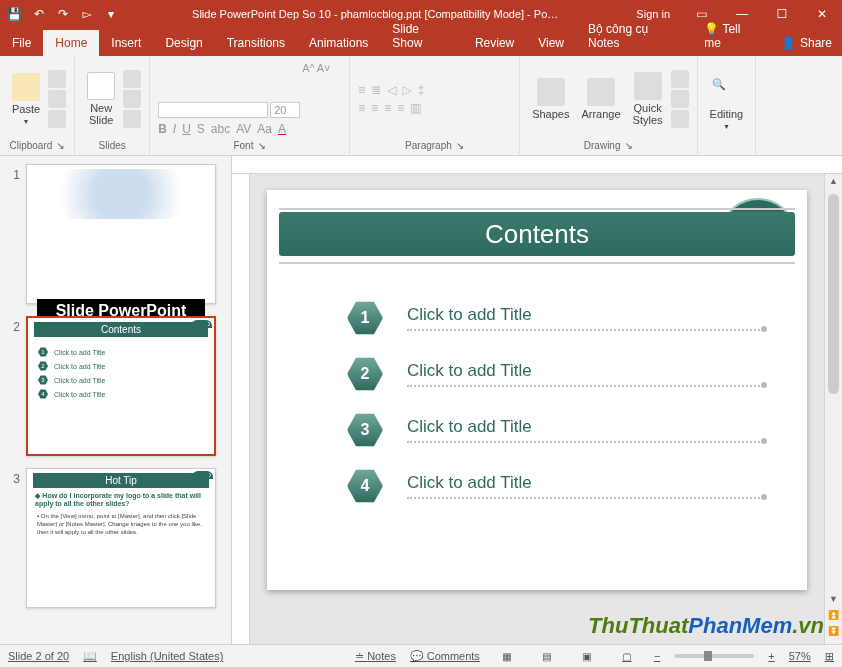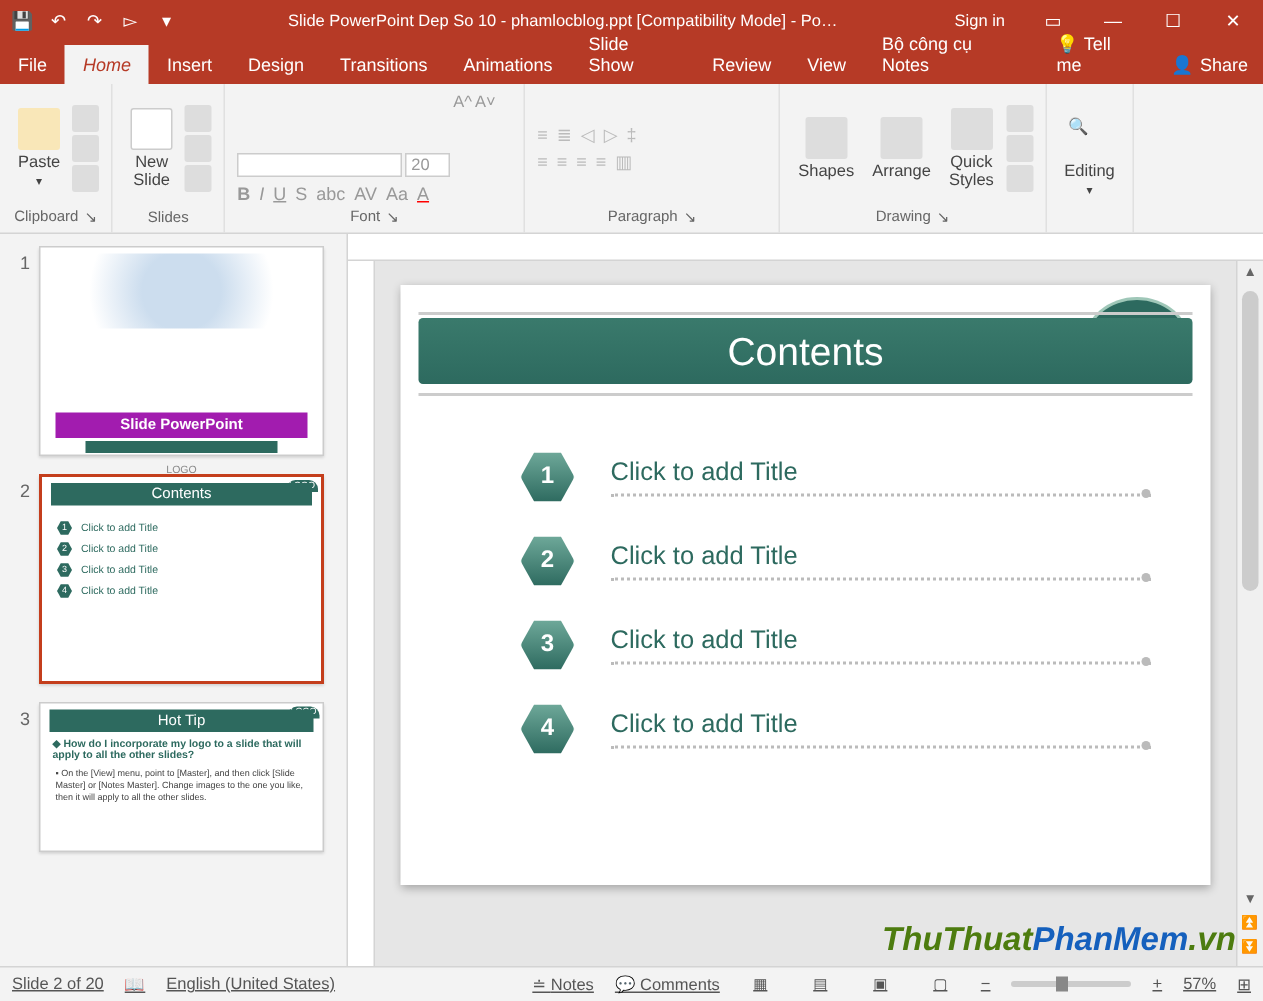--- a/index.html
+++ b/index.html
@@ -10,21 +10,21 @@
 .titlebar .qat { display: flex; align-items: center; gap: 6px; padding: 0 6px; }
 .titlebar .qat .ico { width: 18px; height: 18px; display:flex; align-items:center; justify-content:center; font-size:12px; }
 .titlebar .title { flex: 1; text-align: center; white-space: nowrap; overflow: hidden; }
 .titlebar .right { display: flex; align-items: center; }
 .titlebar .right .btn { width: 40px; height: 28px; display:flex; align-items:center; justify-content:center; font-size:12px; }
 .titlebar .signin { padding: 0 12px; }
 
 
 .tabs { background: #b63a26; height: 28px; display: flex; align-items: flex-end; color: #fff; font-size: 12px; }
 .tabs .tab { padding: 6px 12px; cursor: pointer; }
-.tabs .tab.active { background: #f3f3f3; color: #b63a26; font-style: italic; }
+.tabs .tab.active { background: #f3f3f3; color: #b63a26; }
 .tabs .spacer { flex: 1; }
 .tabs .share { padding: 6px 10px; display:flex; gap:4px; align-items:center; }
 
 
 .ribbon { background: #f3f3f3; border-bottom: 1px solid #d4d4d4; height: 100px; display: flex; }
 .group { border-right: 1px solid #e0e0e0; padding: 4px 8px; display: flex; flex-direction: column; }
 .group .tools { flex:1; display:flex; align-items:center; gap:4px; }
 .group .label { font-size: 10px; color: #666; text-align: center; padding-top:2px; display:flex; justify-content:center; gap:4px;}
 .bigbtn { display:flex; flex-direction:column; align-items:center; font-size:11px; color:#444; gap:2px; padding: 2px 4px;}
 .bigbtn .ic { width: 28px; height: 28px; background:#ddd; border-radius:2px; }
@@ -38,28 +38,28 @@
 
 
 .workspace { display:flex; height: 488px; background:#e6e6e6; }
 .thumbs { width: 232px; background:#f3f3f3; overflow:hidden; border-right:1px solid #d4d4d4; padding: 8px 4px;}
 .thumb-row { display:flex; gap:6px; margin-bottom:12px; }
 .thumb-num { width:16px; text-align:right; font-size:12px; color:#666; padding-top:4px;}
 .thumb { width:190px; background:#fff; border:1px solid #ccc; box-shadow:0 1px 2px rgba(0,0,0,.15); position:relative; }
 .thumb.sel { border:2px solid #c43e1c; }
 .thumb1 { height:140px; }
 .thumb2 { height:140px; }
-.thumb3 { height:100px; }
+.thumb3 { height:140px; }
 .t-title-band { background:#2d6a5f; color:#fff; font-size:10px; text-align:center; padding:2px 0; margin: 4px 6px 2px; position:relative; }
 .t-logo { position:absolute; right:2px; top:2px; font-size:6px; color:#fff; background:#2d6a5f; padding:1px 2px; border-radius:6px 6px 0 0;}
 .t-items { padding:4px 10px; }
 .t-item { display:flex; align-items:center; gap:6px; font-size:7px; color:#2d6a5f; margin:4px 0;}
 .t-hex { width:10px; height:10px; background:#2d6a5f; clip-path: polygon(25% 5%, 75% 5%, 100% 50%, 75% 95%, 25% 95%, 0% 50%); display:flex;align-items:center;justify-content:center;color:#fff;font-size:6px;}
 .t1-body { padding:10px; text-align:center; }
-.t1-title { background:#a21caf; color:#fff; font-size:10px; font-weight:bold; padding:3px; margin-top:56px;}
+.t1-title { background:#000000; color:#fff; font-size:16px; font-weight:bold; padding:3px; margin-top:80px;}
 .t1-sub { background:#2d6a5f; height:8px; margin:2px 20px;}
 .t1-logo { font-size:7px; color:#888; margin-top:8px;}
 .t3-q { font-size:7px; font-weight:bold; color:#2d6a5f; padding:2px 8px;}
 .t3-a { font-size:6px; color:#444; padding:4px 10px; line-height:1.3;}
 
 
 .canvas-area { flex:1; display:flex; flex-direction:column; }
 .ruler-h { height:18px; background:#fff; border-bottom:1px solid #d4d4d4; }
 .canvas-wrap { flex:1; display:flex; }
 .ruler-v { width:18px; background:#fff; border-right:1px solid #d4d4d4; }

